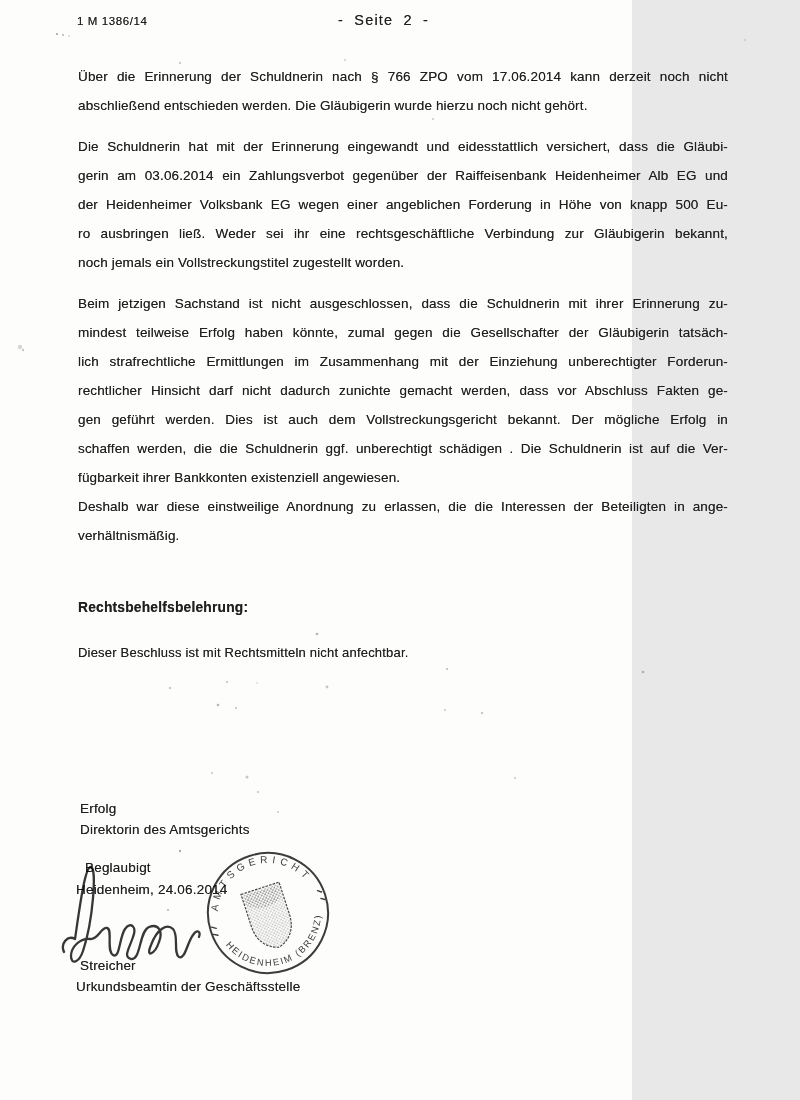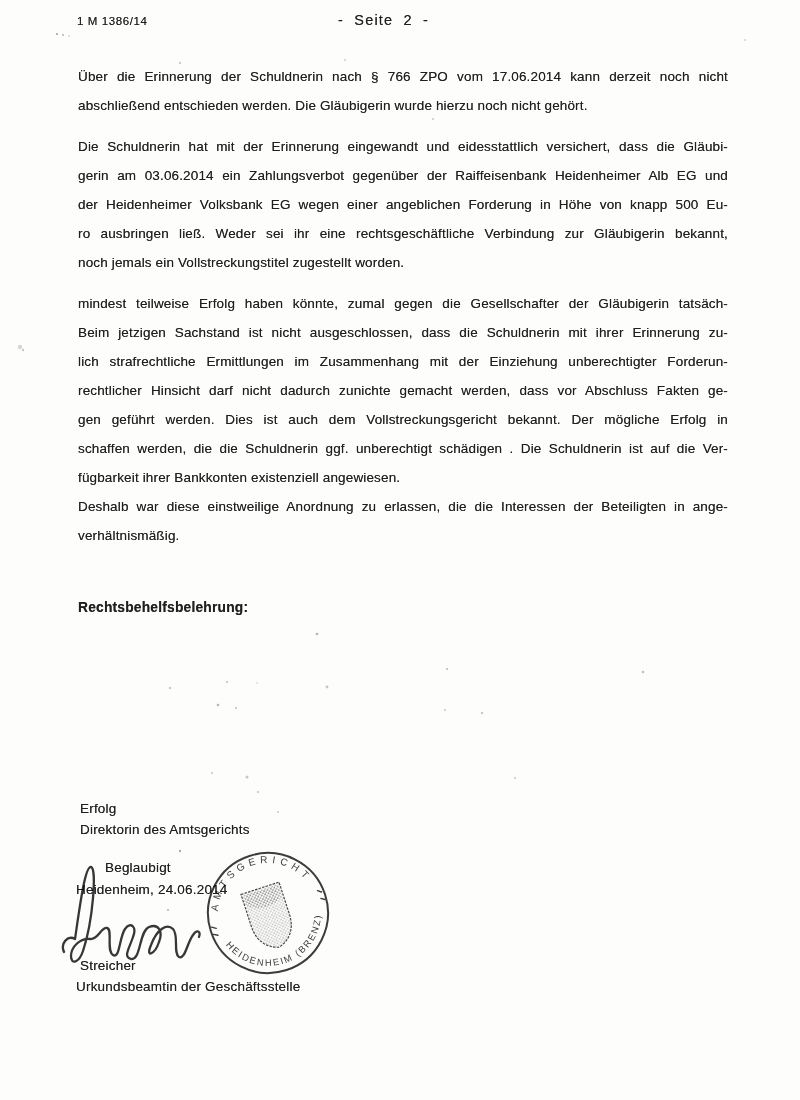--- a/index.html
+++ b/index.html
@@ -3,21 +3,21 @@
 <meta charset="utf-8">
 <style>
   :root { --ink:#1f1f1f; --paper:#fdfdfc; }
   html,body{margin:0;padding:0;}
   body{
     width:800px;height:1100px;overflow:hidden;
     background:#e8e8e8;
     font-family:"Liberation Sans","DejaVu Sans",sans-serif;
   }
   .page{
-    position:relative;width:800px;height:1100px;
+    position:relative;width:632px;height:1100px;
     background:var(--paper);
     color:var(--ink);
   }
   .txt{ text-shadow:0 0 .55px rgba(25,25,25,.65); }
 
   
   .case-number{
     position:absolute;left:77px;top:15px;
     font-size:11.5px;letter-spacing:.6px;
   }
@@ -46,21 +46,21 @@
   }
   .note{
     position:absolute;left:78px;top:645px;
     font-size:13px;letter-spacing:.2px;
   }
 
   
   .sig-line{ position:absolute;font-size:13.5px;letter-spacing:.2px; }
   .judge-name{ left:80px;top:801px; }
   .judge-title{ left:80px;top:822px; }
-  .certification{ left:85px;top:860px;margin-left:20px; }
+  .certification{ left:85px;top:860px; }
   .place-date{ left:76px;top:882px; }
   .clerk-name{ left:80px;top:958px; }
   .clerk-title{ left:76px;top:979px; }
 
   .stamp{
     position:absolute;left:198px;top:843px;width:140px;height:140px;
     mix-blend-mode:multiply;opacity:.9;filter:blur(.25px);
   }
   .stamp text{
     font-family:"Liberation Sans","DejaVu Sans",sans-serif;
@@ -89,35 +89,36 @@
         <div class="line last">abschließend entschieden werden. Die Gläubigerin wurde hierzu noch nicht gehört.</div>
       </div>
       <div class="para">
         <div class="line">Die Schuldnerin hat mit der Erinnerung eingewandt und eidesstattlich versichert, dass die Gläubi-</div>
         <div class="line">gerin am 03.06.2014 ein Zahlungsverbot gegenüber der Raiffeisenbank Heidenheimer Alb EG und</div>
         <div class="line">der Heidenheimer Volksbank EG wegen einer angeblichen Forderung in Höhe von knapp 500 Eu-</div>
         <div class="line">ro ausbringen ließ. Weder sei ihr eine rechtsgeschäftliche Verbindung zur Gläubigerin bekannt,</div>
         <div class="line last">noch jemals ein Vollstreckungstitel zugestellt worden.</div>
       </div>
       <div class="para">
+        <div class="line">Beim jetzigen Sachstand ist nicht ausgeschlossen, dass die Schuldnerin mit ihrer Erinnerung zu-</div>
         <div class="line">mindest teilweise Erfolg haben könnte, zumal gegen die Gesellschafter der Gläubigerin tatsäch-</div>
-        <div class="line">Beim jetzigen Sachstand ist nicht ausgeschlossen, dass die Schuldnerin mit ihrer Erinnerung zu-</div>
         <div class="line">lich strafrechtliche Ermittlungen im Zusammenhang mit der Einziehung unberechtigter Forderun-</div>
         <div class="line">rechtlicher Hinsicht darf nicht dadurch zunichte gemacht werden, dass vor Abschluss Fakten ge-</div>
         <div class="line">gen geführt werden. Dies ist auch dem Vollstreckungsgericht bekannt. Der mögliche Erfolg in</div>
         <div class="line">schaffen werden, die die Schuldnerin ggf. unberechtigt schädigen . Die Schuldnerin ist auf die Ver-</div>
         <div class="line last">fügbarkeit ihrer Bankkonten existenziell angewiesen.</div>
       </div>
       <div class="para">
         <div class="line">Deshalb war diese einstweilige Anordnung zu erlassen, die die Interessen der Beteiligten in ange-</div>
         <div class="line last">verhältnismäßig.</div>
       </div>
     </div>
 
   <div class="section-heading txt">Rechtsbehelfsbelehrung:</div>
+  <div class="note txt">Dieser Beschluss ist mit Rechtsmitteln nicht anfechtbar.</div>
 
   <div class="sig-line judge-name txt">Erfolg</div>
   <div class="sig-line judge-title txt">Direktorin des Amtsgerichts</div>
   <div class="sig-line certification txt">Beglaubigt</div>
   <div class="sig-line place-date txt">Heidenheim, 24.06.2014</div>
   <div class="sig-line clerk-name txt">Streicher</div>
   <div class="sig-line clerk-title txt">Urkundsbeamtin der Geschäftsstelle</div>
 
   <svg class="stamp" viewBox="0 0 140 140">
     <defs>

